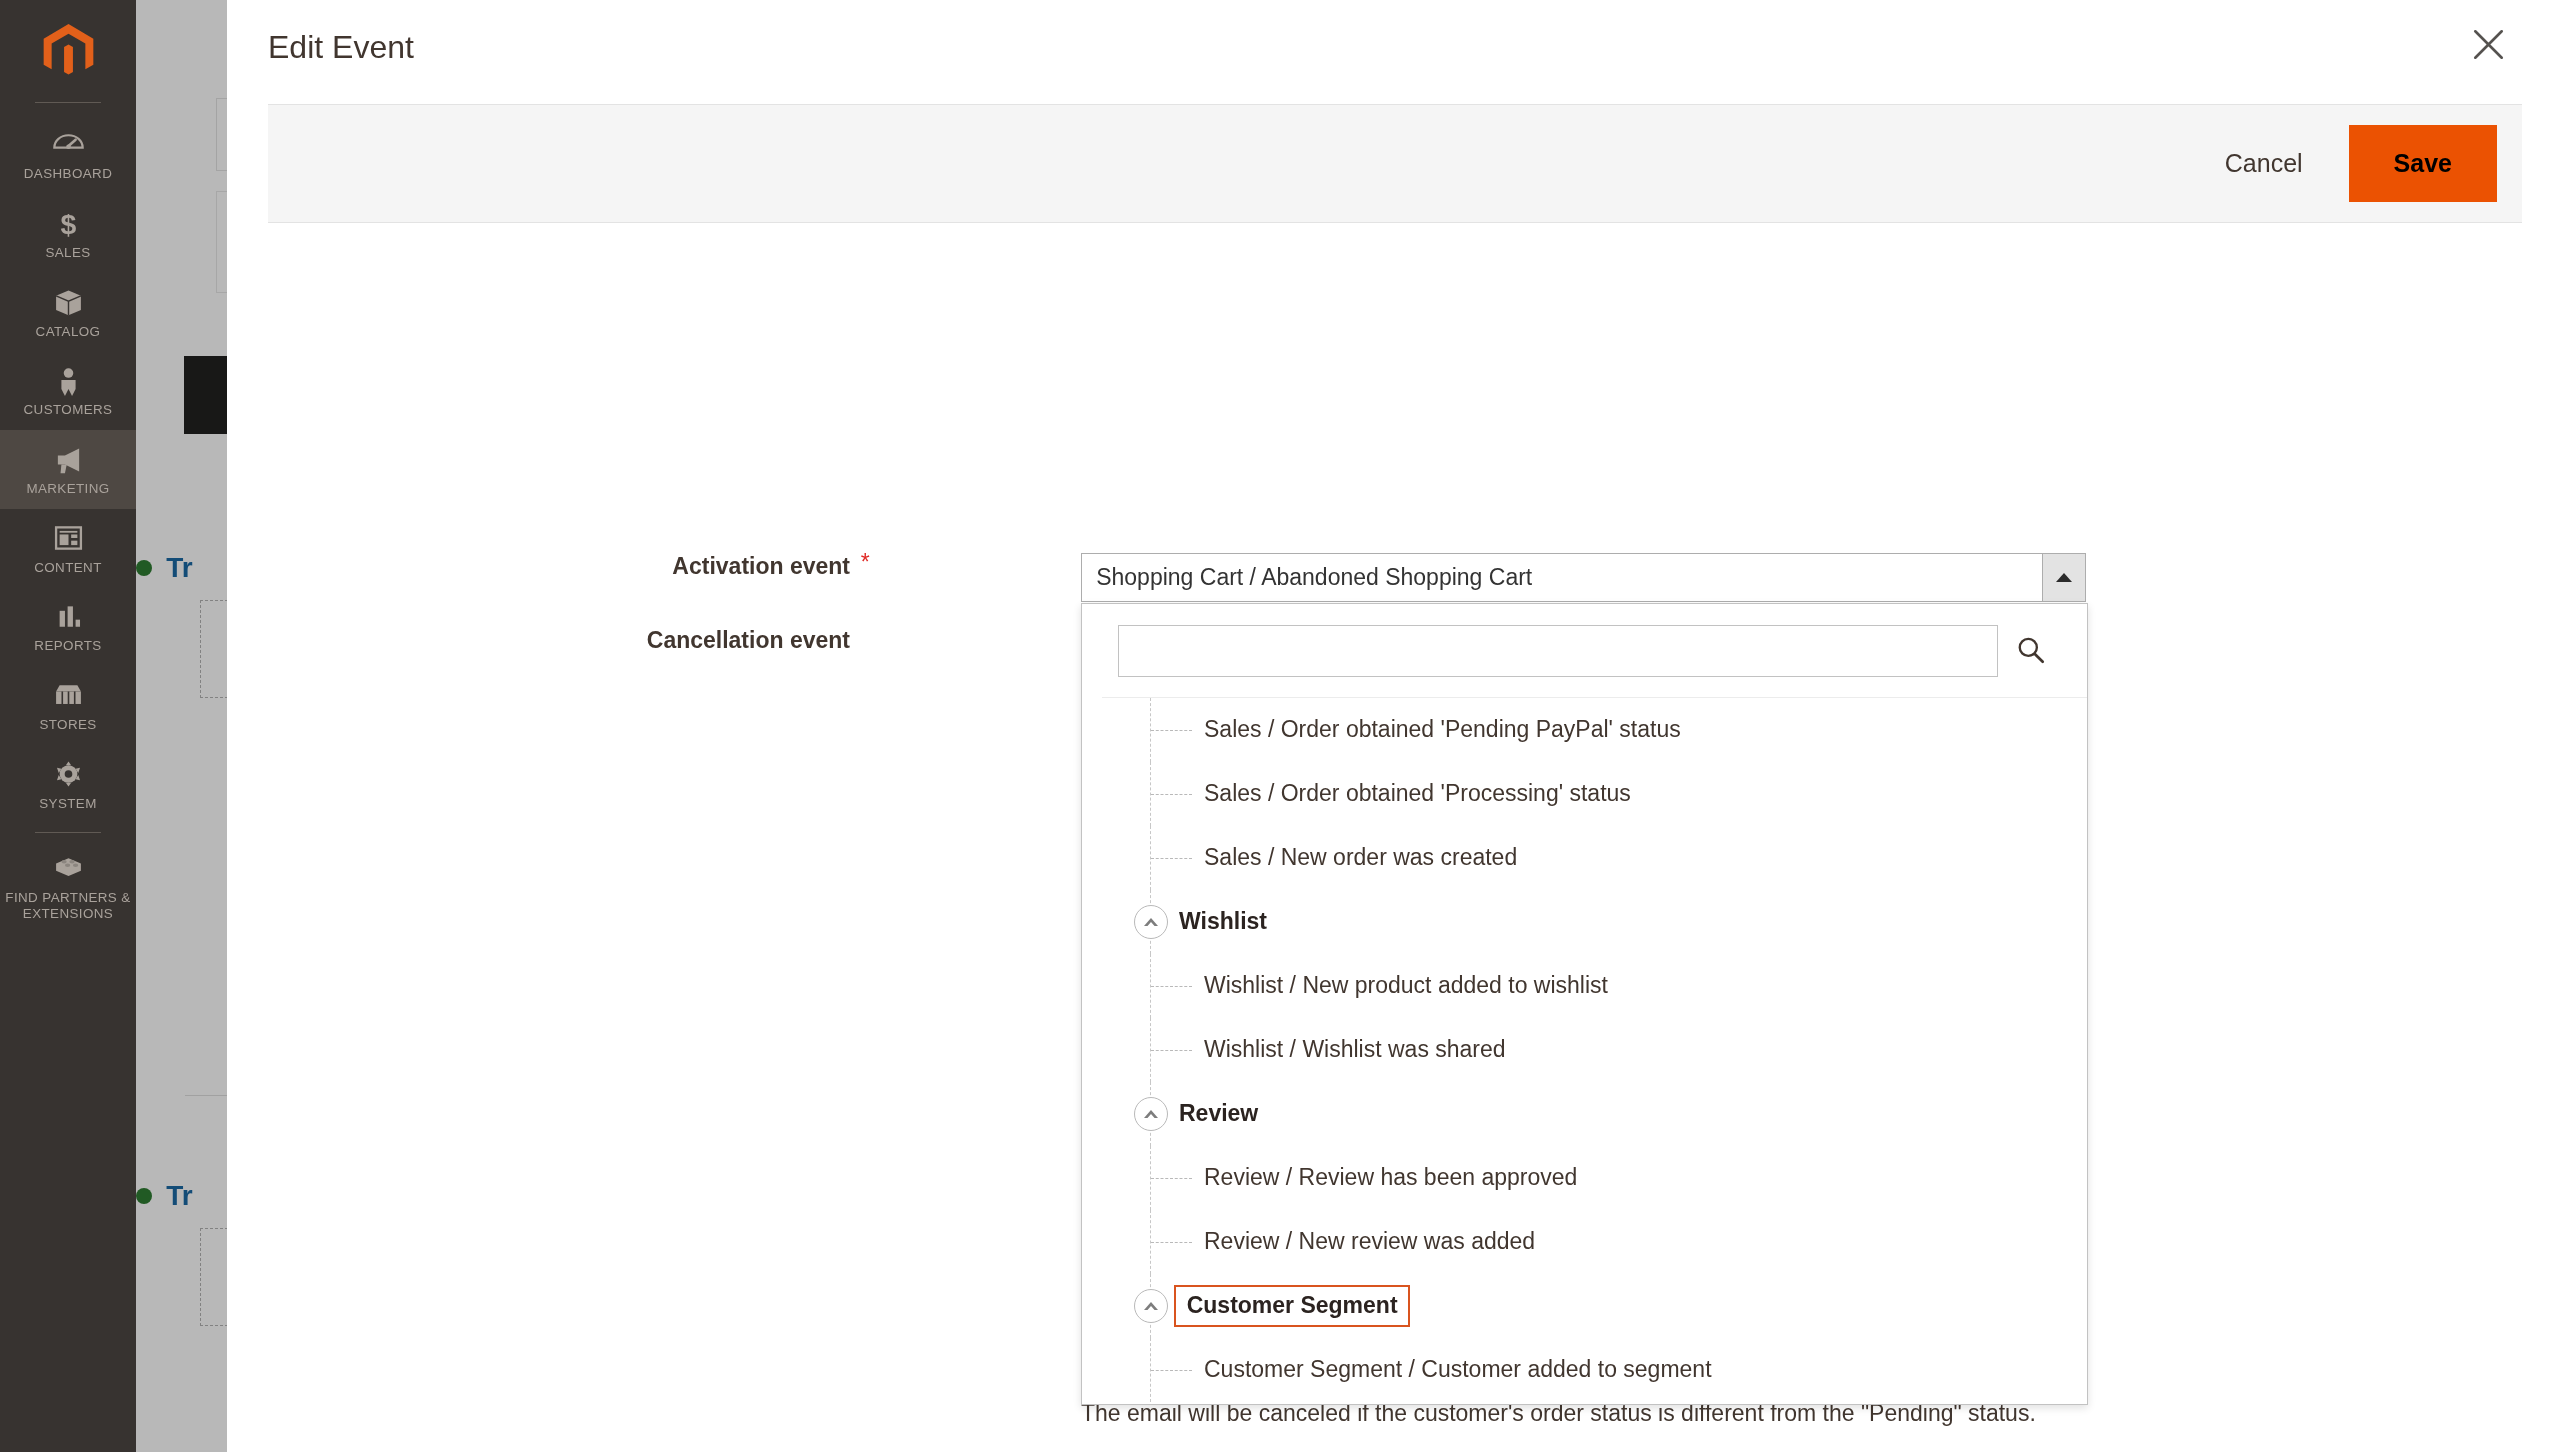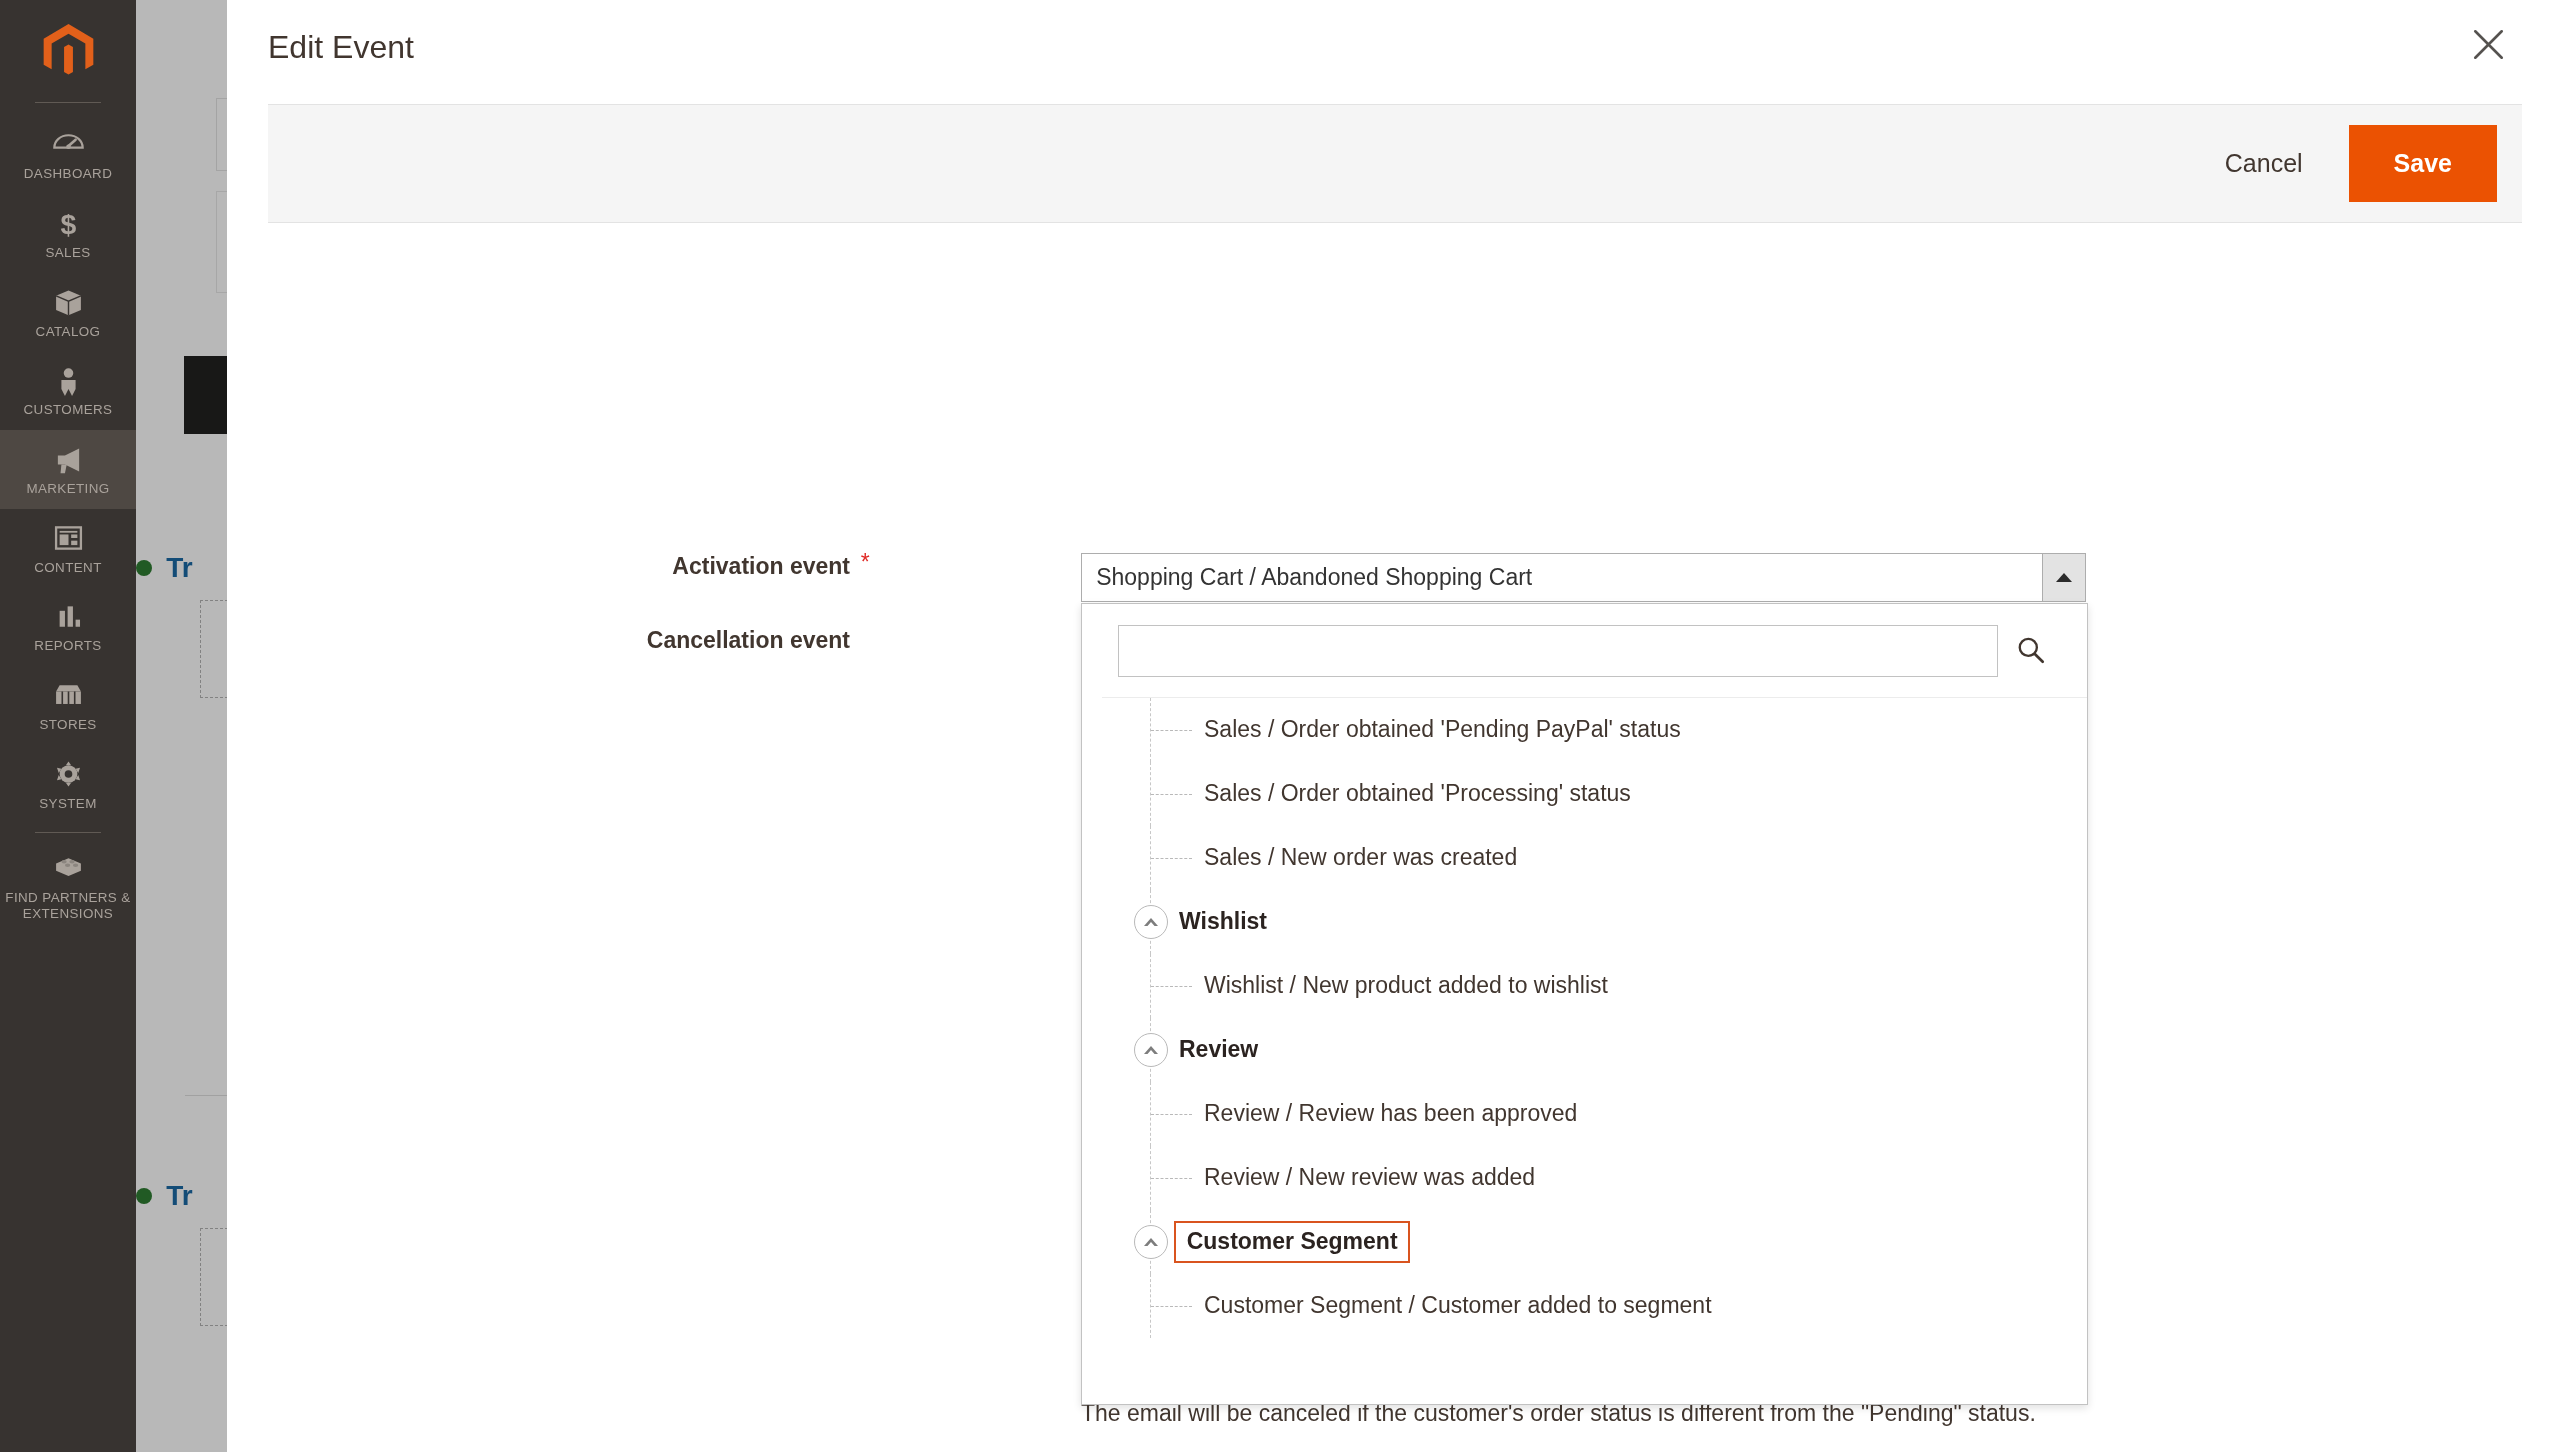--- a/index.html
+++ b/index.html
@@ -153,21 +153,21 @@
   .btn-cancel {
     background: none; border: none;
     font-family: inherit;
     font-size: 25px; color: #41362f;
     cursor: pointer;
     padding: 0 30px;
   }
   .btn-save {
     background: #eb5202; border: none;
     font-family: inherit;
-    font-size: 25px; color: #ffffff; font-weight: bold;
+    font-size: 25px; color: #000000; font-weight: bold;
     cursor: pointer;
     padding: 24px 45px;
     margin-left: 16px;
   }
 
   
   #modal-body {
     position: absolute; left: 0; top: 224px;
     width: 2336px; height: 1229px;
   }
@@ -512,20 +512,25 @@
               <span class="chev-up"></span>
             </span>
           <span class="group-label">Wishlist</span>
         </div>
 
         <div class="dd-node dd-leaf">
           <span class="trunk"></span>
           <span class="elbow"></span>
           <span class="leaf-label">Wishlist / New product added to wishlist</span>
         </div>
+        <div class="dd-node dd-leaf">
+          <span class="trunk"></span>
+          <span class="elbow"></span>
+          <span class="leaf-label">Wishlist / Wishlist was shared</span>
+        </div>
 
         <div class="dd-node dd-group">
           <span class="trunk"></span>
           <span class="toggle">
               <span class="chev-up"></span>
             </span>
           <span class="group-label">Review</span>
         </div>
 
         <div class="dd-node dd-leaf">

